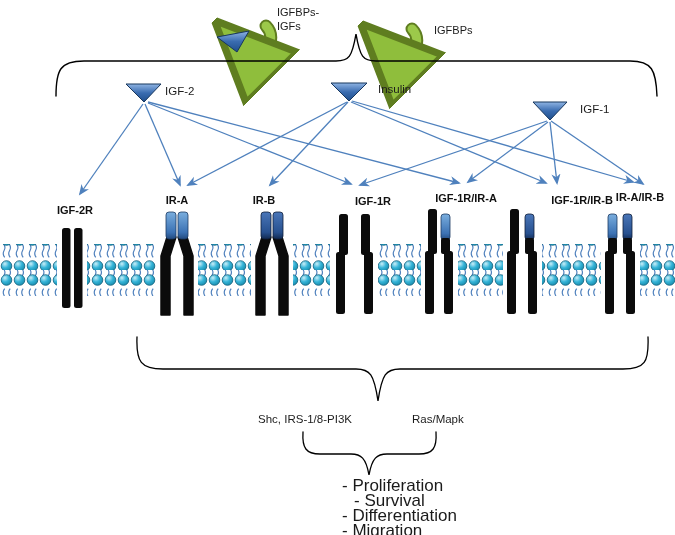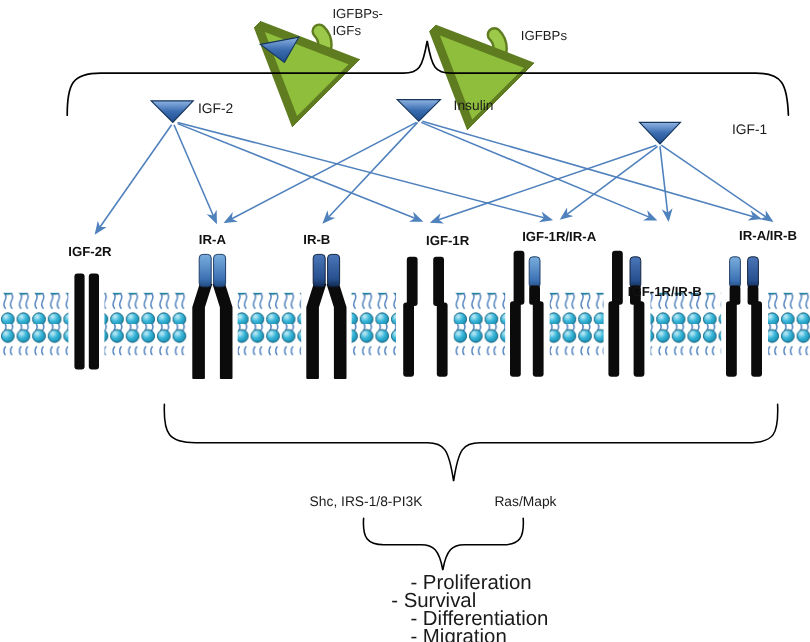--- a/index.html
+++ b/index.html
@@ -157,31 +157,31 @@
   <path d="M137 337 C 136 362 141 369 163 369 L 356 369 C 370 369 374 374 378 401 C 382 374 386 369 400 369 L 623 369 C 645 369 649 362 648 337" fill="none" stroke="#000" stroke-width="1.3" stroke-linecap="round"></path>
   <path d="M303 432 C 302 448 306 454 320 454 L 351 454 C 361 454 366 458 369 475 C 372 458 377 454 387 454 L 419 454 C 433 454 437 448 436 432" fill="none" stroke="#000" stroke-width="1.3" stroke-linecap="round"></path>
 </svg>
 
 <div class="lbl small" style="left:277px;top:6px;">IGFBPs-</div>
 <div class="lbl small" style="left:277px;top:20px;">IGFs</div>
 <div class="lbl small" style="left:434px;top:24px;">IGFBPs</div>
 
 <div class="lbl" style="left:165px;top:85px;">IGF-2</div>
 <div class="lbl" style="left:378px;top:83px;">Insulin</div>
-<div class="lbl" style="left:580px;top:103px;margin-left:30px;">IGF-1</div>
+<div class="lbl" style="left:580px;top:103px;">IGF-1</div>
 
 <div class="rlabel" style="left:75px;top:204px;">IGF-2R</div>
 <div class="rlabel" style="left:177px;top:194px;">IR-A</div>
 <div class="rlabel" style="left:264px;top:194px;">IR-B</div>
 <div class="rlabel" style="left:357px;top:195px;padding-left:32px;">IGF-1R</div>
 <div class="rlabel" style="left:466px;top:192px;">IGF-1R/IR-A</div>
-<div class="rlabel" style="left:554px;top:194px;margin-top:44px;">IGF-1R/IR-B</div>
+<div class="rlabel" style="left:582px;top:194px;">IGF-1R/IR-B</div>
 <div class="rlabel" style="left:640px;top:191px;">IR-A/IR-B</div>
 
 <div class="lbl" style="left:258px;top:413px;">Shc, IRS-1/8-PI3K</div>
 <div class="lbl" style="left:412px;top:413px;">Ras/Mapk</div>
 
 <div class="outcome" style="left:342px;top:478px;">- Proliferation</div>
-<div class="outcome" style="left:326px;top:493px;">- Survival</div>
+<div class="outcome" style="left:354px;top:493px;">- Survival</div>
 <div class="outcome" style="left:342px;top:508px;">- Differentiation</div>
 <div class="outcome" style="left:342px;top:523px;">- Migration</div>
 
 </div>
 
 </body></html>

